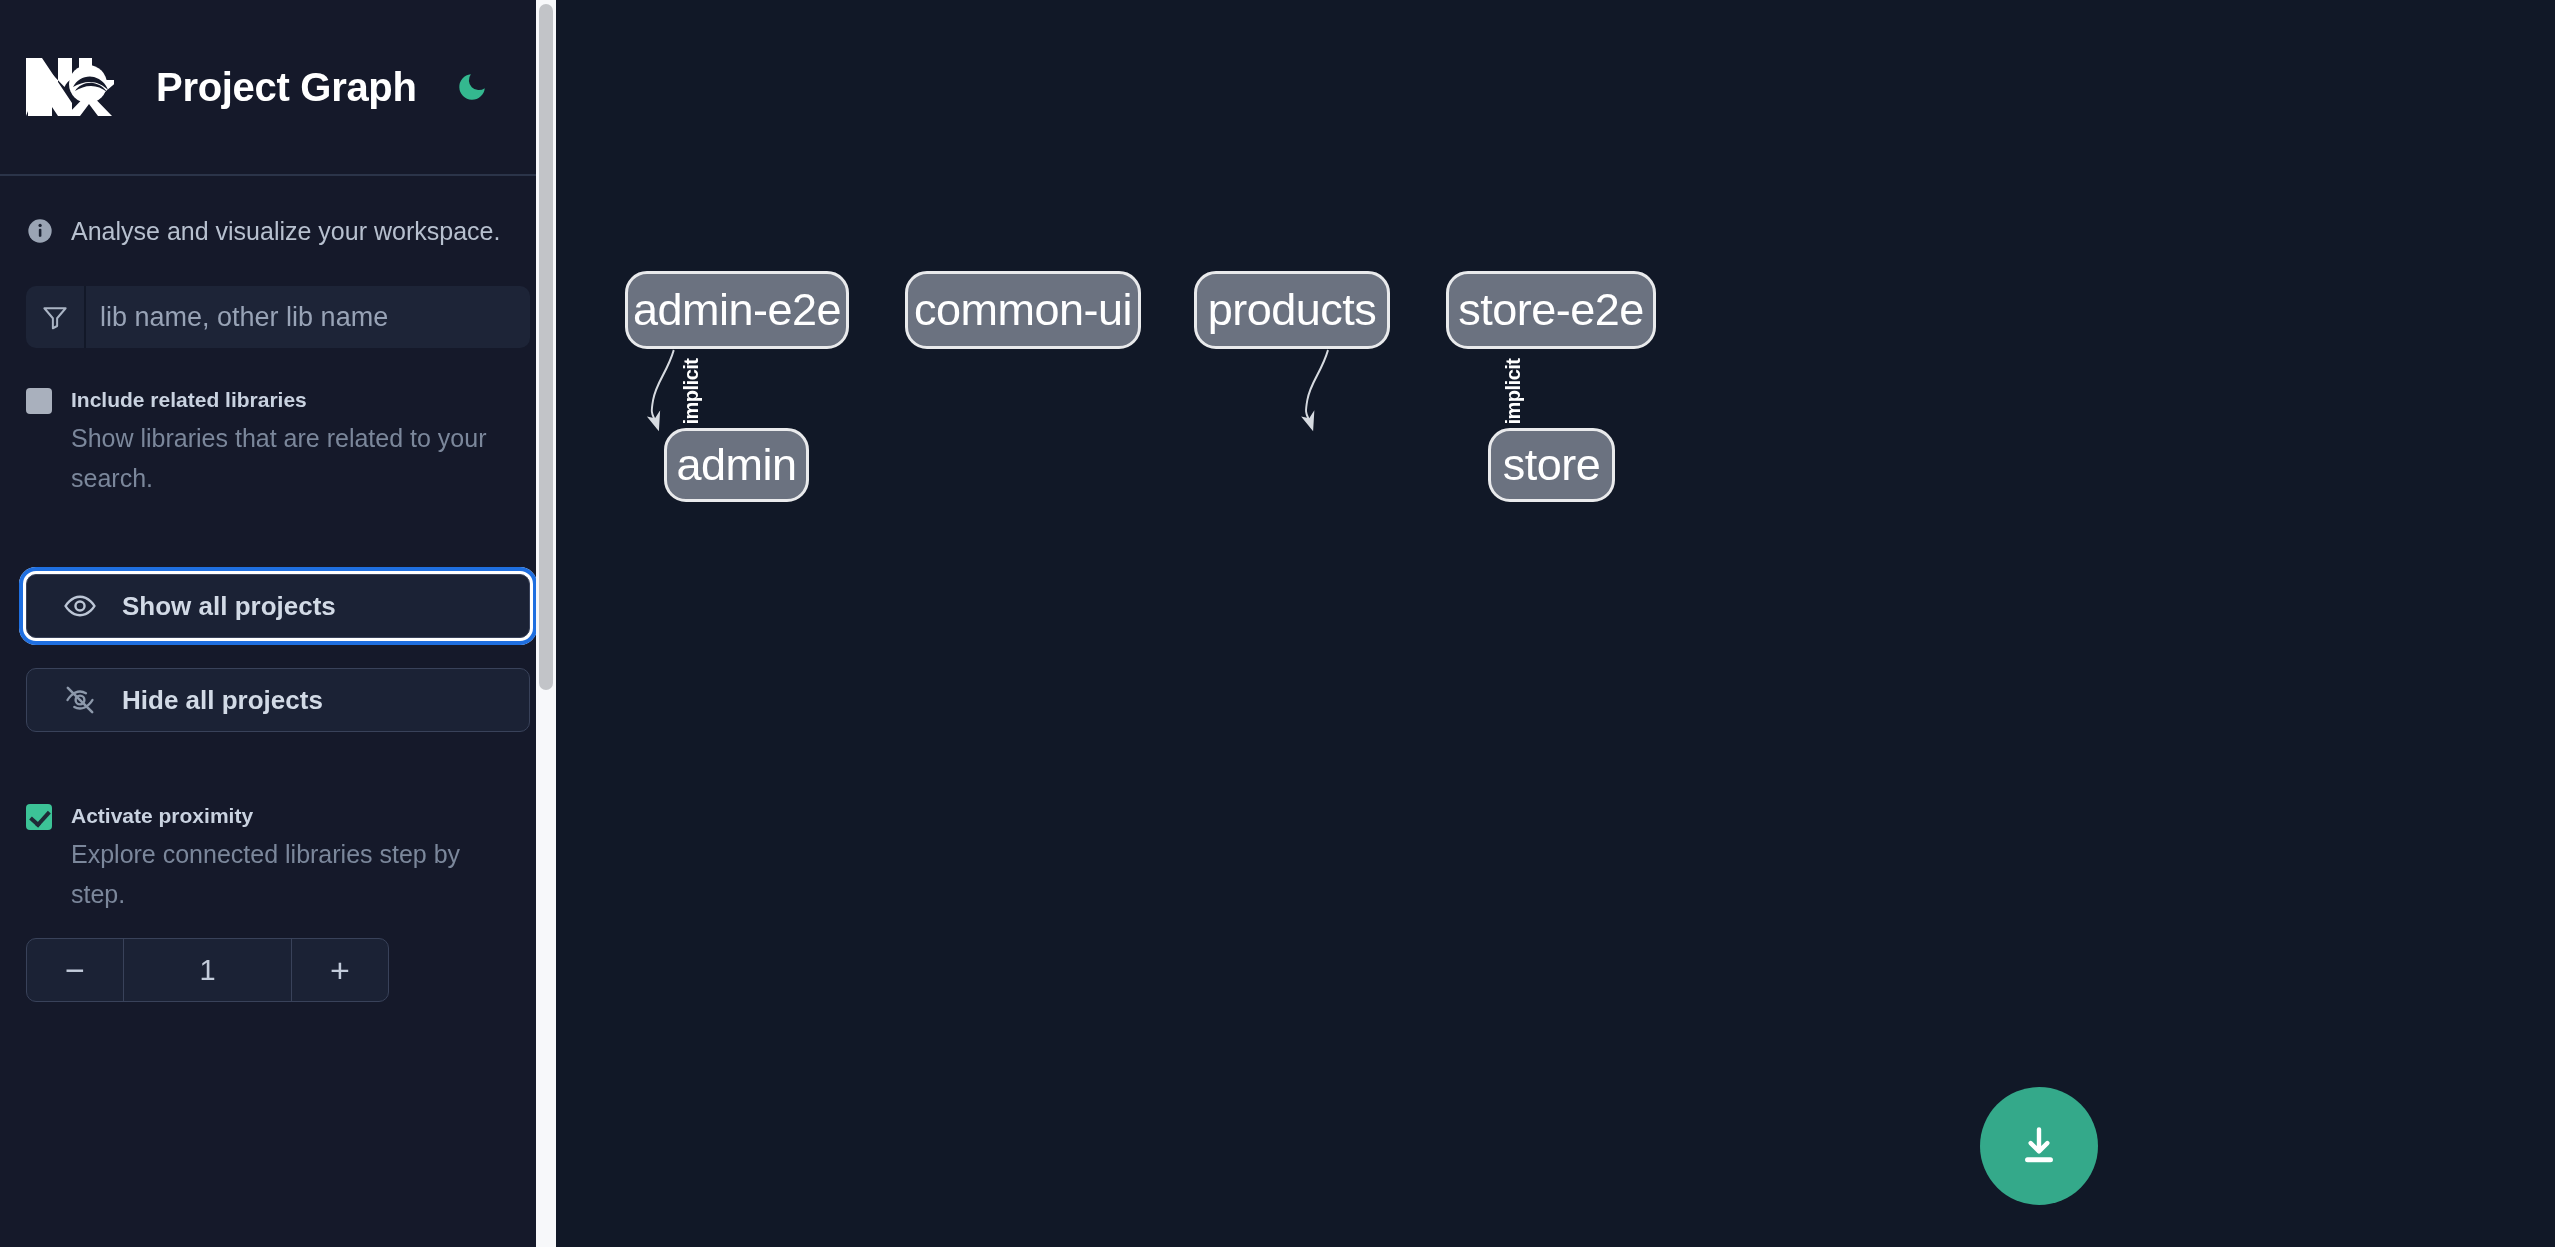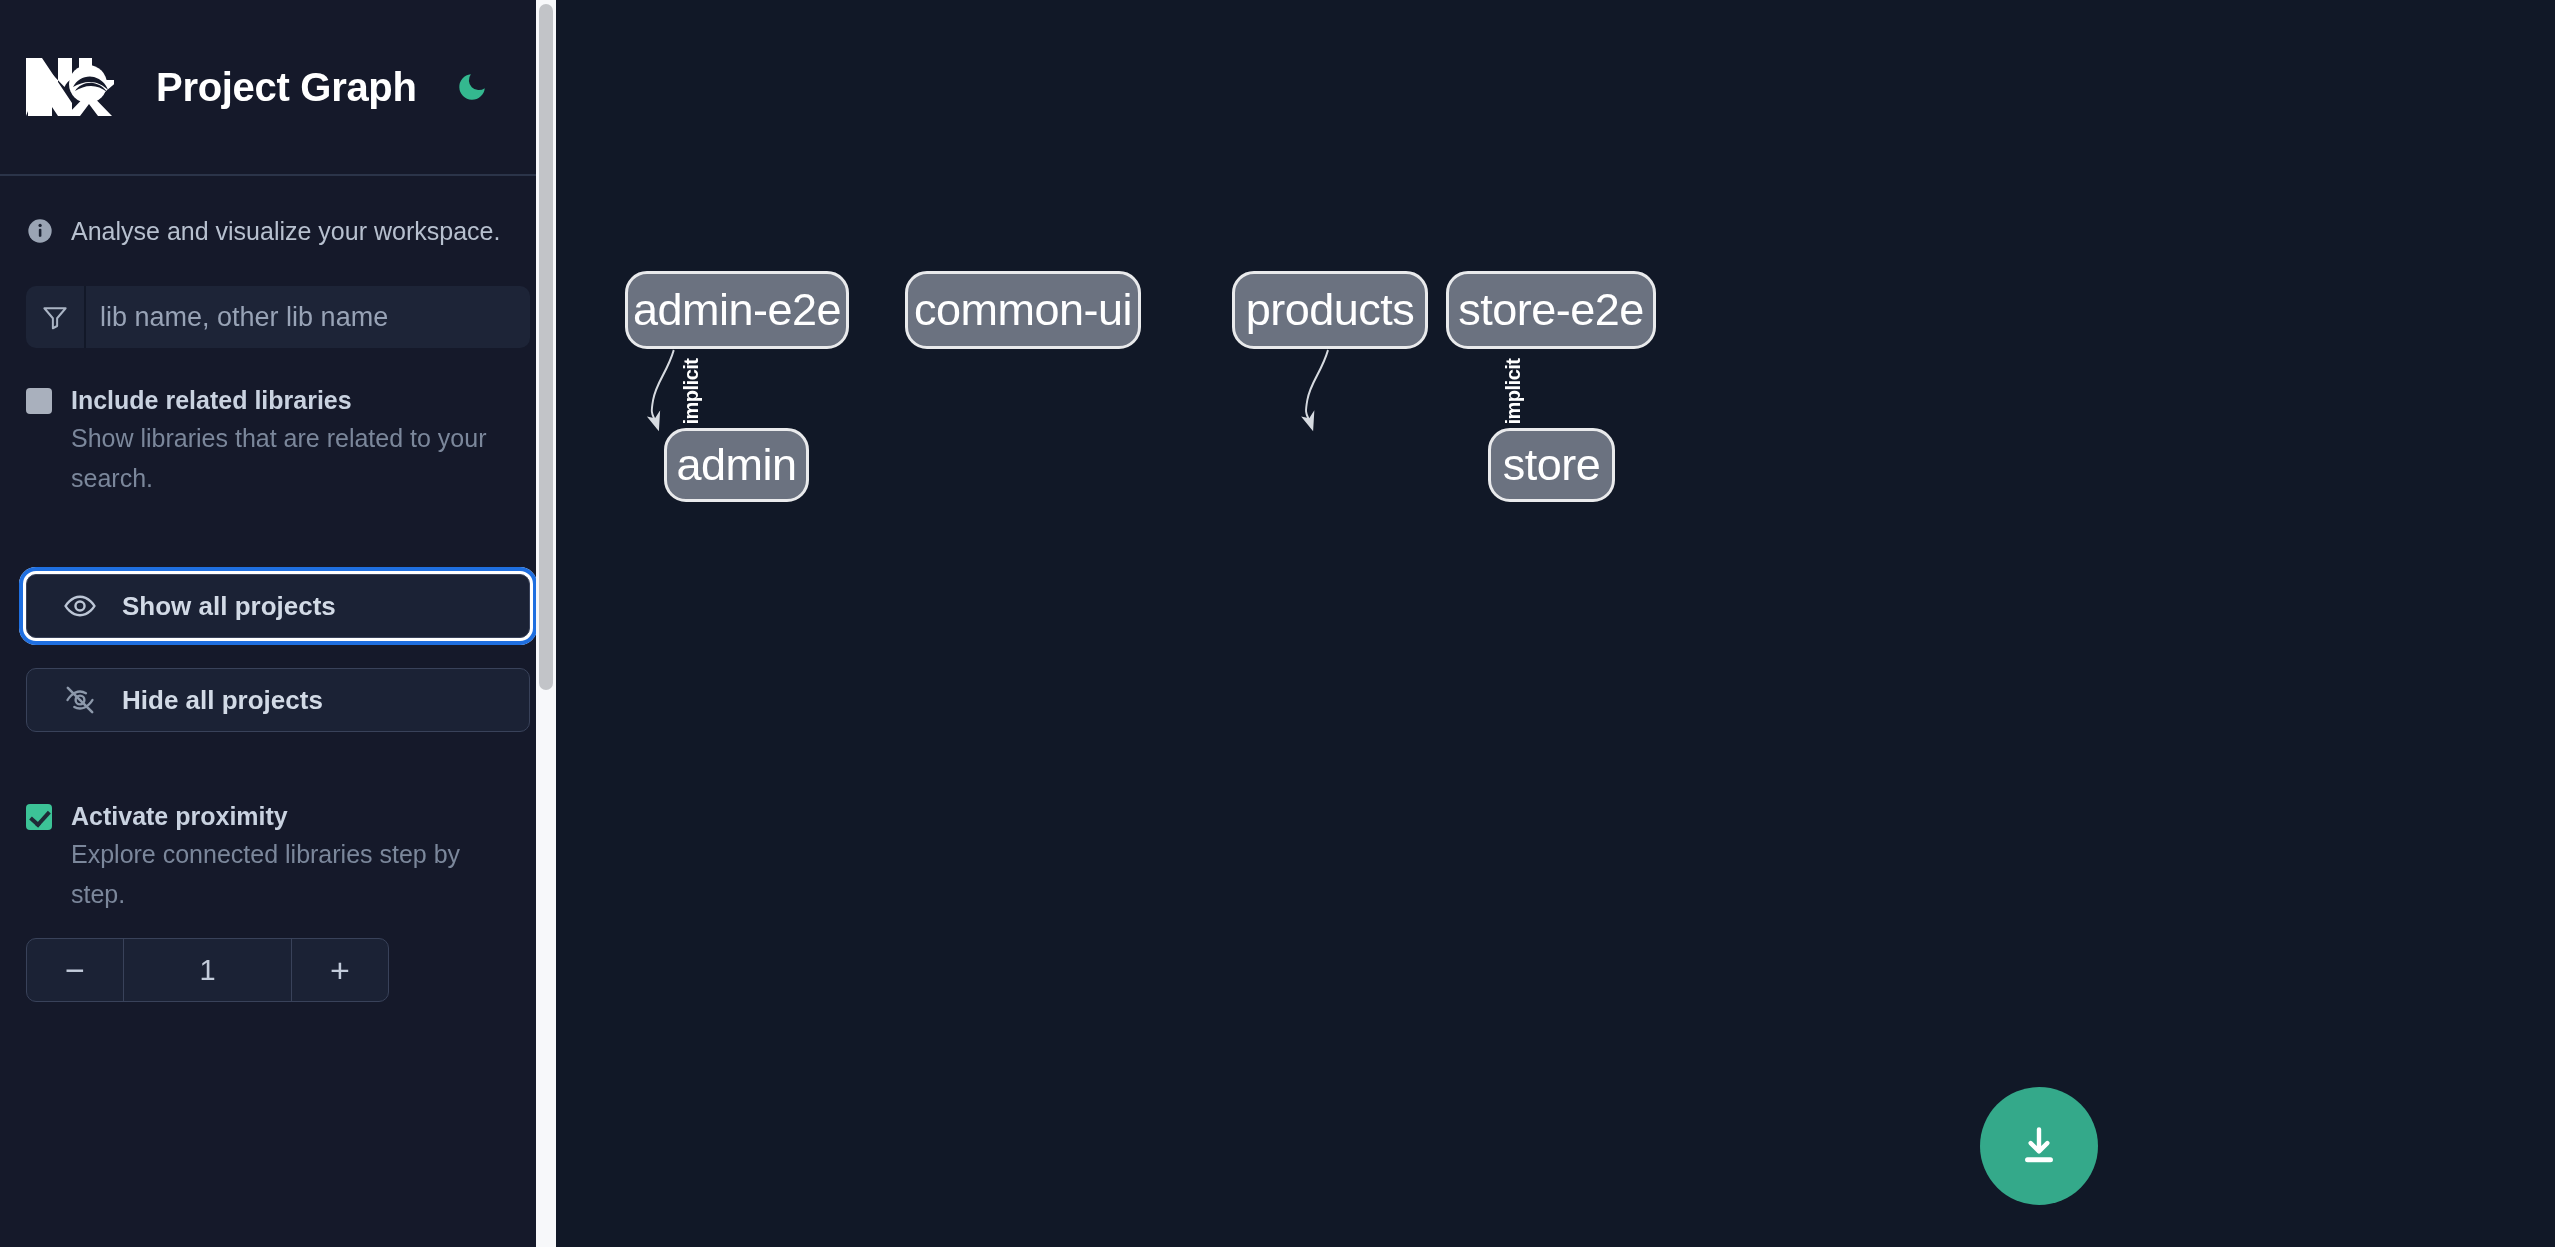--- a/index.html
+++ b/index.html
@@ -134,21 +134,21 @@
   .cb.green::after {
     content: "";
     position: absolute;
     left: 8px; top: 3px;
     width: 8px; height: 15px;
     border: solid #1f2a37;
     border-width: 0 4px 4px 0;
     transform: rotate(42deg);
   }
   .opt-title {
-    font-size: 25px;
+    font-size: 21px;
     font-weight: 700;
     color: #c9d2e0;
     line-height: 36px;
   }
   .opt-desc {
     font-size: 25px;
     color: #7b879b;
     line-height: 40px;
     max-width: 448px;
   }
@@ -399,21 +399,21 @@
         </marker>
       </defs>
 
       <path d="M 148 350 C 140 372 126 382 122 400 C 118 418 122 412 128 428" fill="none" stroke="#d6dae0" stroke-width="2.4" marker-end="url(#arrow)"></path>
 
       <path d="M 970 350 C 962 372 948 382 944 400 C 940 418 944 412 950 428" fill="none" stroke="#d6dae0" stroke-width="2.4" marker-end="url(#arrow)"></path>
     </svg>
 
     <div class="node" style="left:69px;  top:271px; width:224px; height:78px;">admin-e2e</div>
     <div class="node" style="left:349px; top:271px; width:236px; height:78px;">common-ui</div>
-    <div class="node" style="left:676px; top:271px; width:196px; height:78px;">products</div>
+    <div class="node" style="left:638px; top:271px; width:196px; height:78px;">products</div>
     <div class="node" style="left:890px; top:271px; width:210px; height:78px;">store-e2e</div>
     <div class="node" style="left:108px; top:428px; width:145px; height:74px;">admin</div>
     <div class="node" style="left:932px; top:428px; width:127px; height:74px;">store</div>
 
     <div class="edge-label" style="left:100px; top:380px; width:70px; text-align:center;">implicit</div>
     <div class="edge-label" style="left:922px; top:380px; width:70px; text-align:center;">implicit</div>
 
     <button class="fab">
       <svg width="50" height="50" viewBox="0 0 24 24">
         <path d="M12 4v10M12 14.6l-4-4M12 14.6l4-4" fill="none" stroke="#ffffff" stroke-width="2.1" stroke-linecap="round" stroke-linejoin="round"></path>

